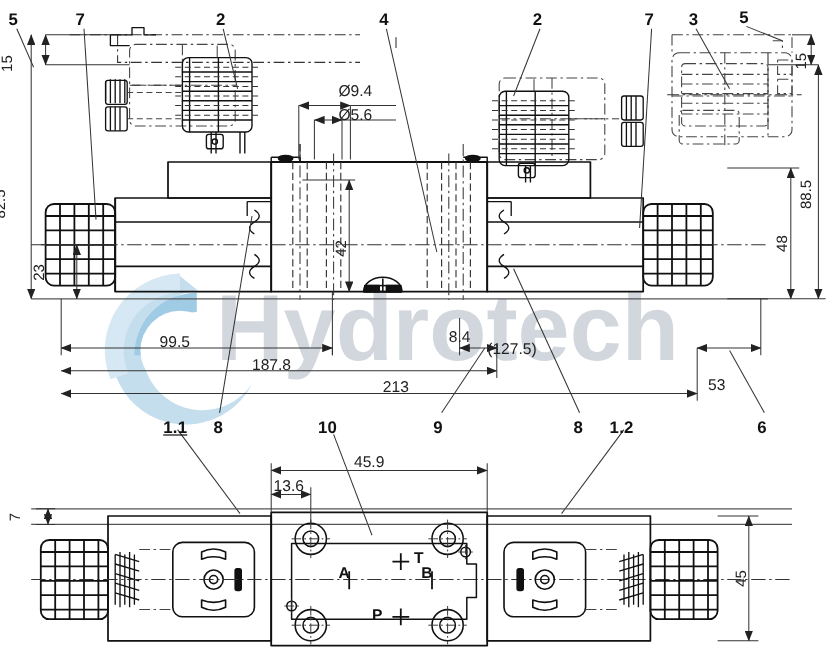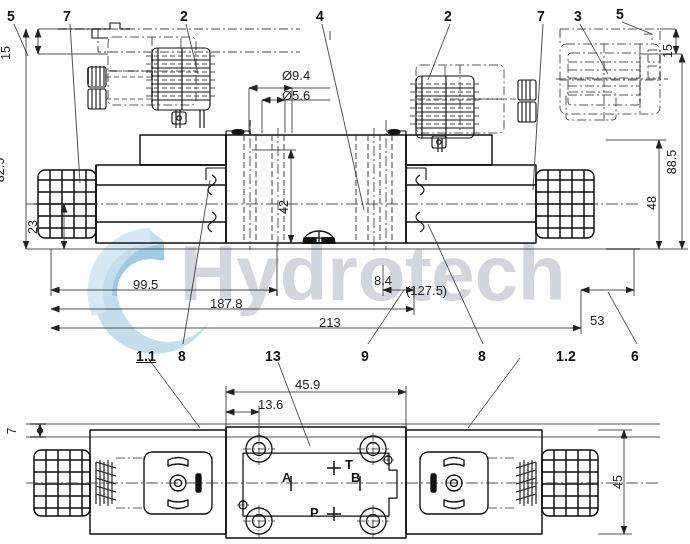--- a/index.html
+++ b/index.html
@@ -419,24 +419,24 @@
   <div class="lbl" style="left:63px; top:8px;">7</div>
   <div class="lbl" style="left:180px;top:8px;">2</div>
   <div class="lbl" style="left:316px;top:8px;">4</div>
   <div class="lbl" style="left:444px;top:8px;">2</div>
   <div class="lbl" style="left:537px;top:8px;">7</div>
   <div class="lbl" style="left:574px;top:8px;">3</div>
   <div class="lbl" style="left:616px;top:6px;">5</div>
 
   <div class="lbl" style="left:136px;top:348px;text-decoration:underline;">1.1</div>
   <div class="lbl" style="left:178px;top:348px;">8</div>
-  <div class="lbl" style="left:265px;top:348px;">13</div>
+  <div class="lbl" style="left:265px;top:348px;">10</div>
   <div class="lbl" style="left:361px;top:348px;">9</div>
   <div class="lbl" style="left:478px;top:348px;">8</div>
-  <div class="lbl" style="left:508px;top:348px;margin-left:48px;">1.2</div>
+  <div class="lbl" style="left:508px;top:348px;">1.2</div>
   <div class="lbl" style="left:631px;top:348px;">6</div>
 
   <div class="dimv" style="left:-1px; top:46px; transform:rotate(-90deg);">15</div>
   <div class="dimv" style="left:-12px;top:163px;transform:rotate(-90deg);">82.5</div>
   <div class="dimv" style="left:26px; top:220px;transform:rotate(-90deg);">23</div>
 
   <div class="dimv" style="left:661px;top:44px; transform:rotate(-90deg);">15</div>
   <div class="dimv" style="left:660px;top:155px;transform:rotate(-90deg);">88.5</div>
   <div class="dimv" style="left:645px;top:196px;transform:rotate(-90deg);">48</div>
 
@@ -446,21 +446,21 @@
   <div class="dim" style="left:282px;top:88px;">Ø5.6</div>
 
   <div class="dim" style="left:133px;top:277px;">99.5</div>
   <div class="dim" style="left:210px;top:296px;">187.8</div>
   <div class="dim" style="left:319px;top:315px;">213</div>
   <div class="dim" style="left:374px;top:273px;">8.4</div>
   <div class="dim" style="left:406px;top:283px;">(127.5)</div>
   <div class="dim" style="left:590px;top:283px;margin-top:30px;">53</div>
 
   <div class="dim" style="left:295px;top:377px;">45.9</div>
-  <div class="dim" style="left:228px;top:397px;margin-left:30px;">13.6</div>
+  <div class="dim" style="left:228px;top:397px;">13.6</div>
   <div class="dimv" style="left:9px;top:424px;transform:rotate(-90deg);">7</div>
   <div class="dimv" style="left:611px;top:475px;transform:rotate(-90deg);">45</div>
 
   <div class="port" style="left:282px;top:470px;">A</div>
   <div class="port" style="left:351px;top:470px;">B</div>
   <div class="port" style="left:310px;top:505px;">P</div>
   <div class="port" style="left:345px;top:457px;">T</div>
 
 </div>
 

